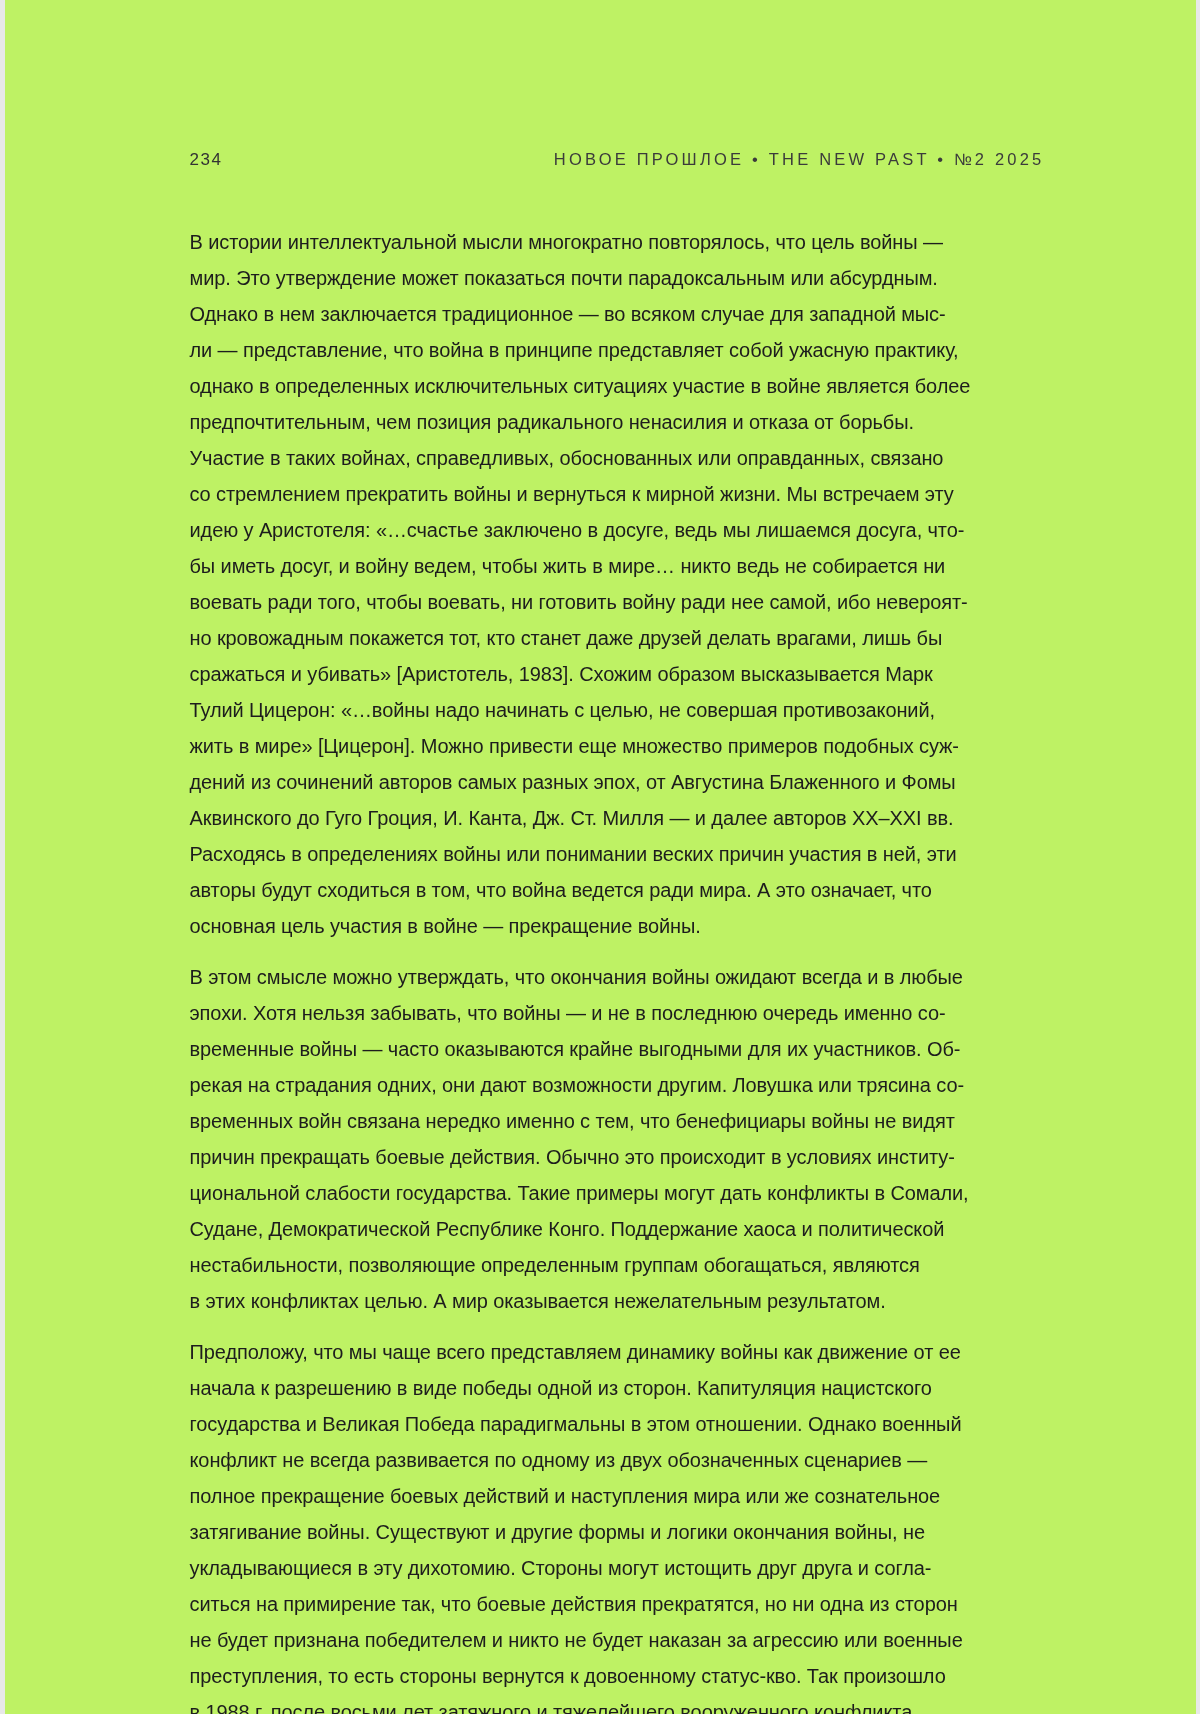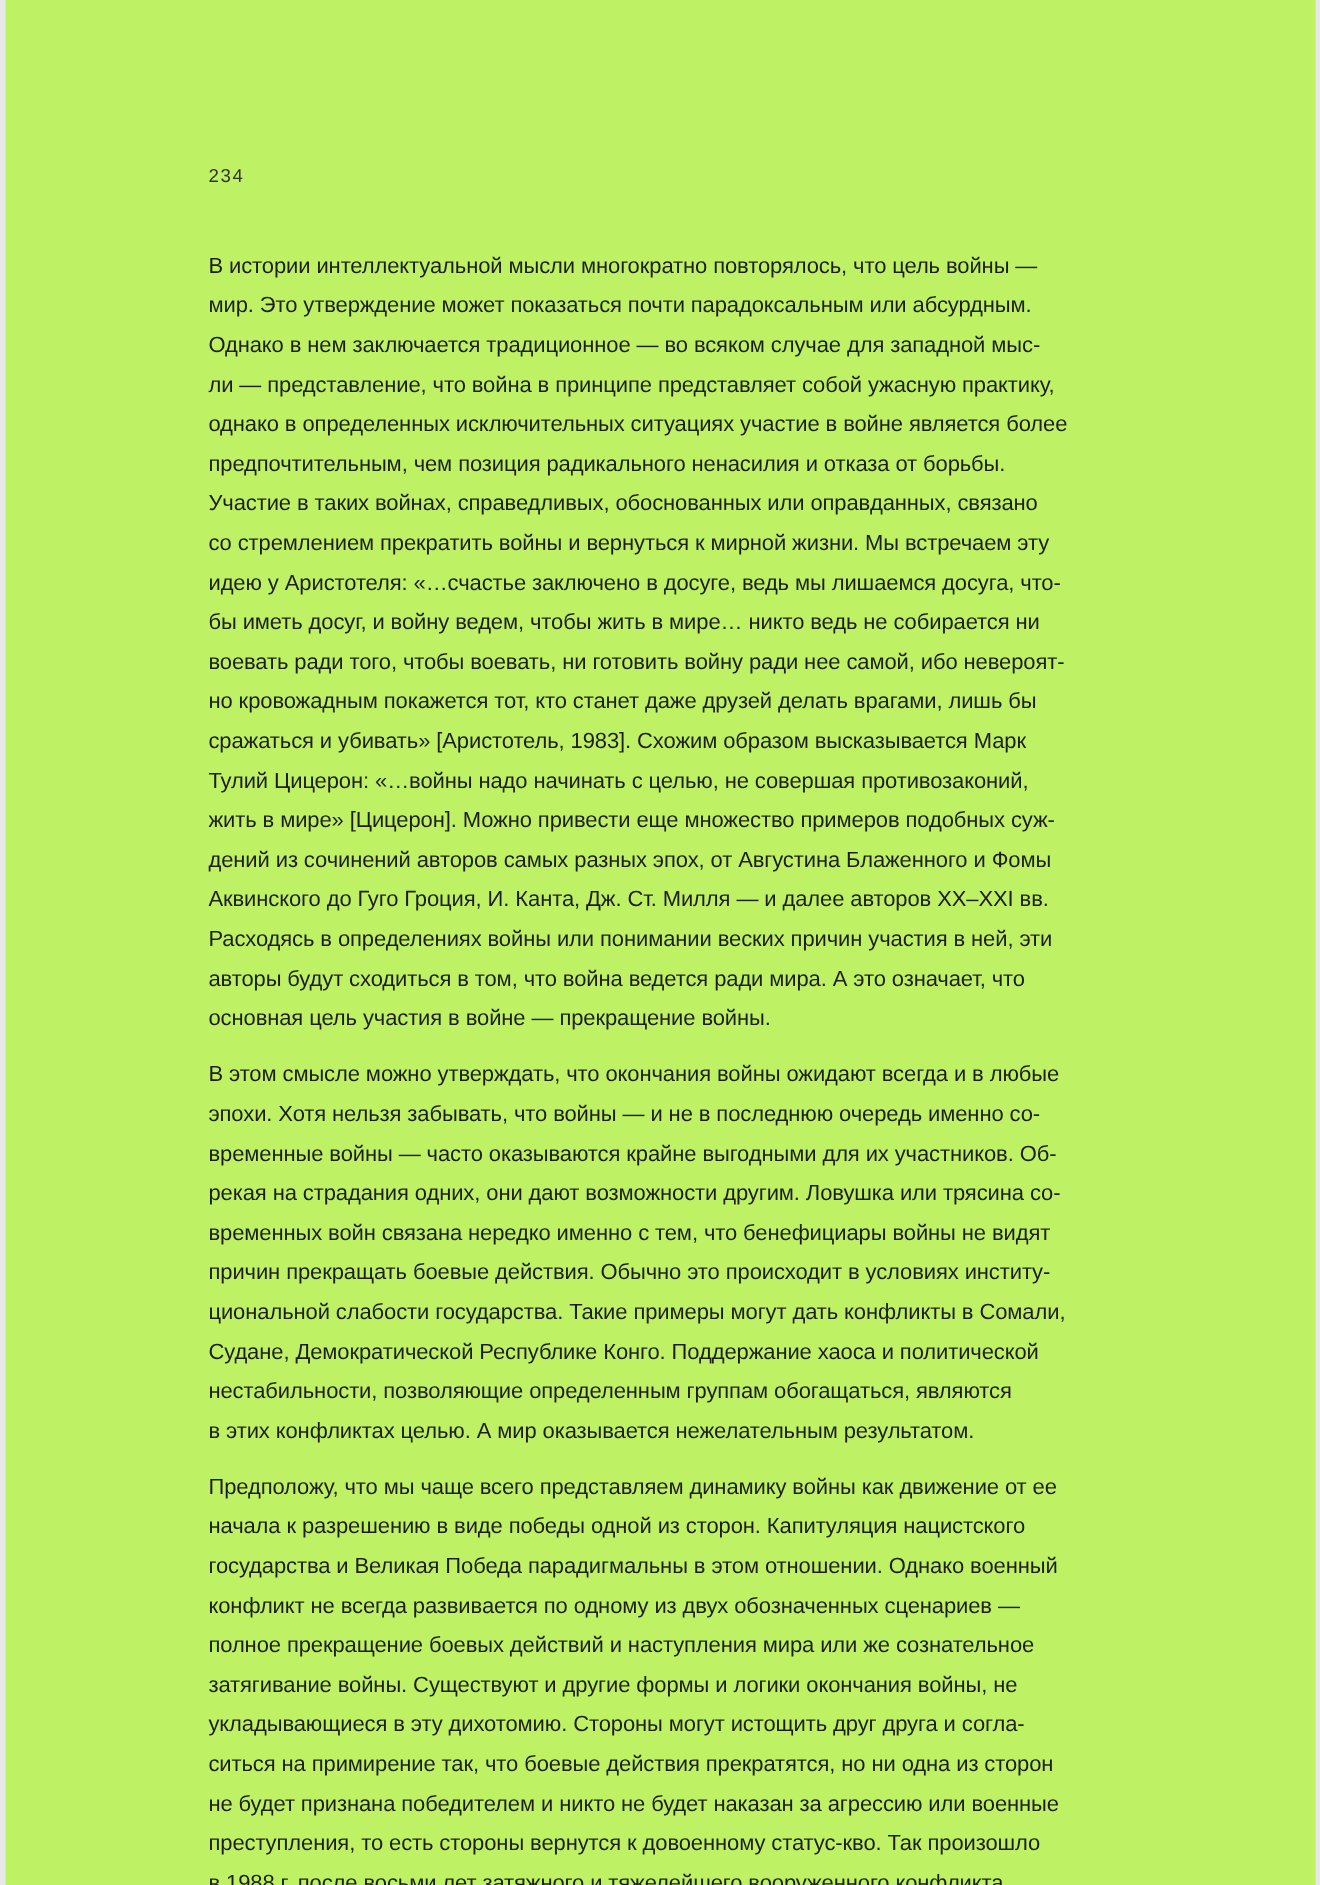--- a/index.html
+++ b/index.html
@@ -52,20 +52,21 @@
     white-space: pre; 
   }
 </style>
 </head>
 <body>
 
 <div class="page">
 
   <div class="running-head">
     <span class="page-num">234</span>
+    <span class="journal-title">НОВОЕ ПРОШЛОЕ • THE NEW PAST • №2 2025</span>
   </div>
 
   <div class="body-text">
     <p class="para">В истории интеллектуальной мысли многократно повторялось, что цель войны —
 мир. Это утверждение может показаться почти парадоксальным или абсурдным.
 Однако в нем заключается традиционное — во всяком случае для западной мыс-
 ли — представление, что война в принципе представляет собой ужасную практику,
 однако в определенных исключительных ситуациях участие в войне является более
 предпочтительным, чем позиция радикального ненасилия и отказа от борьбы.
 Участие в таких войнах, справедливых, обоснованных или оправданных, связано

